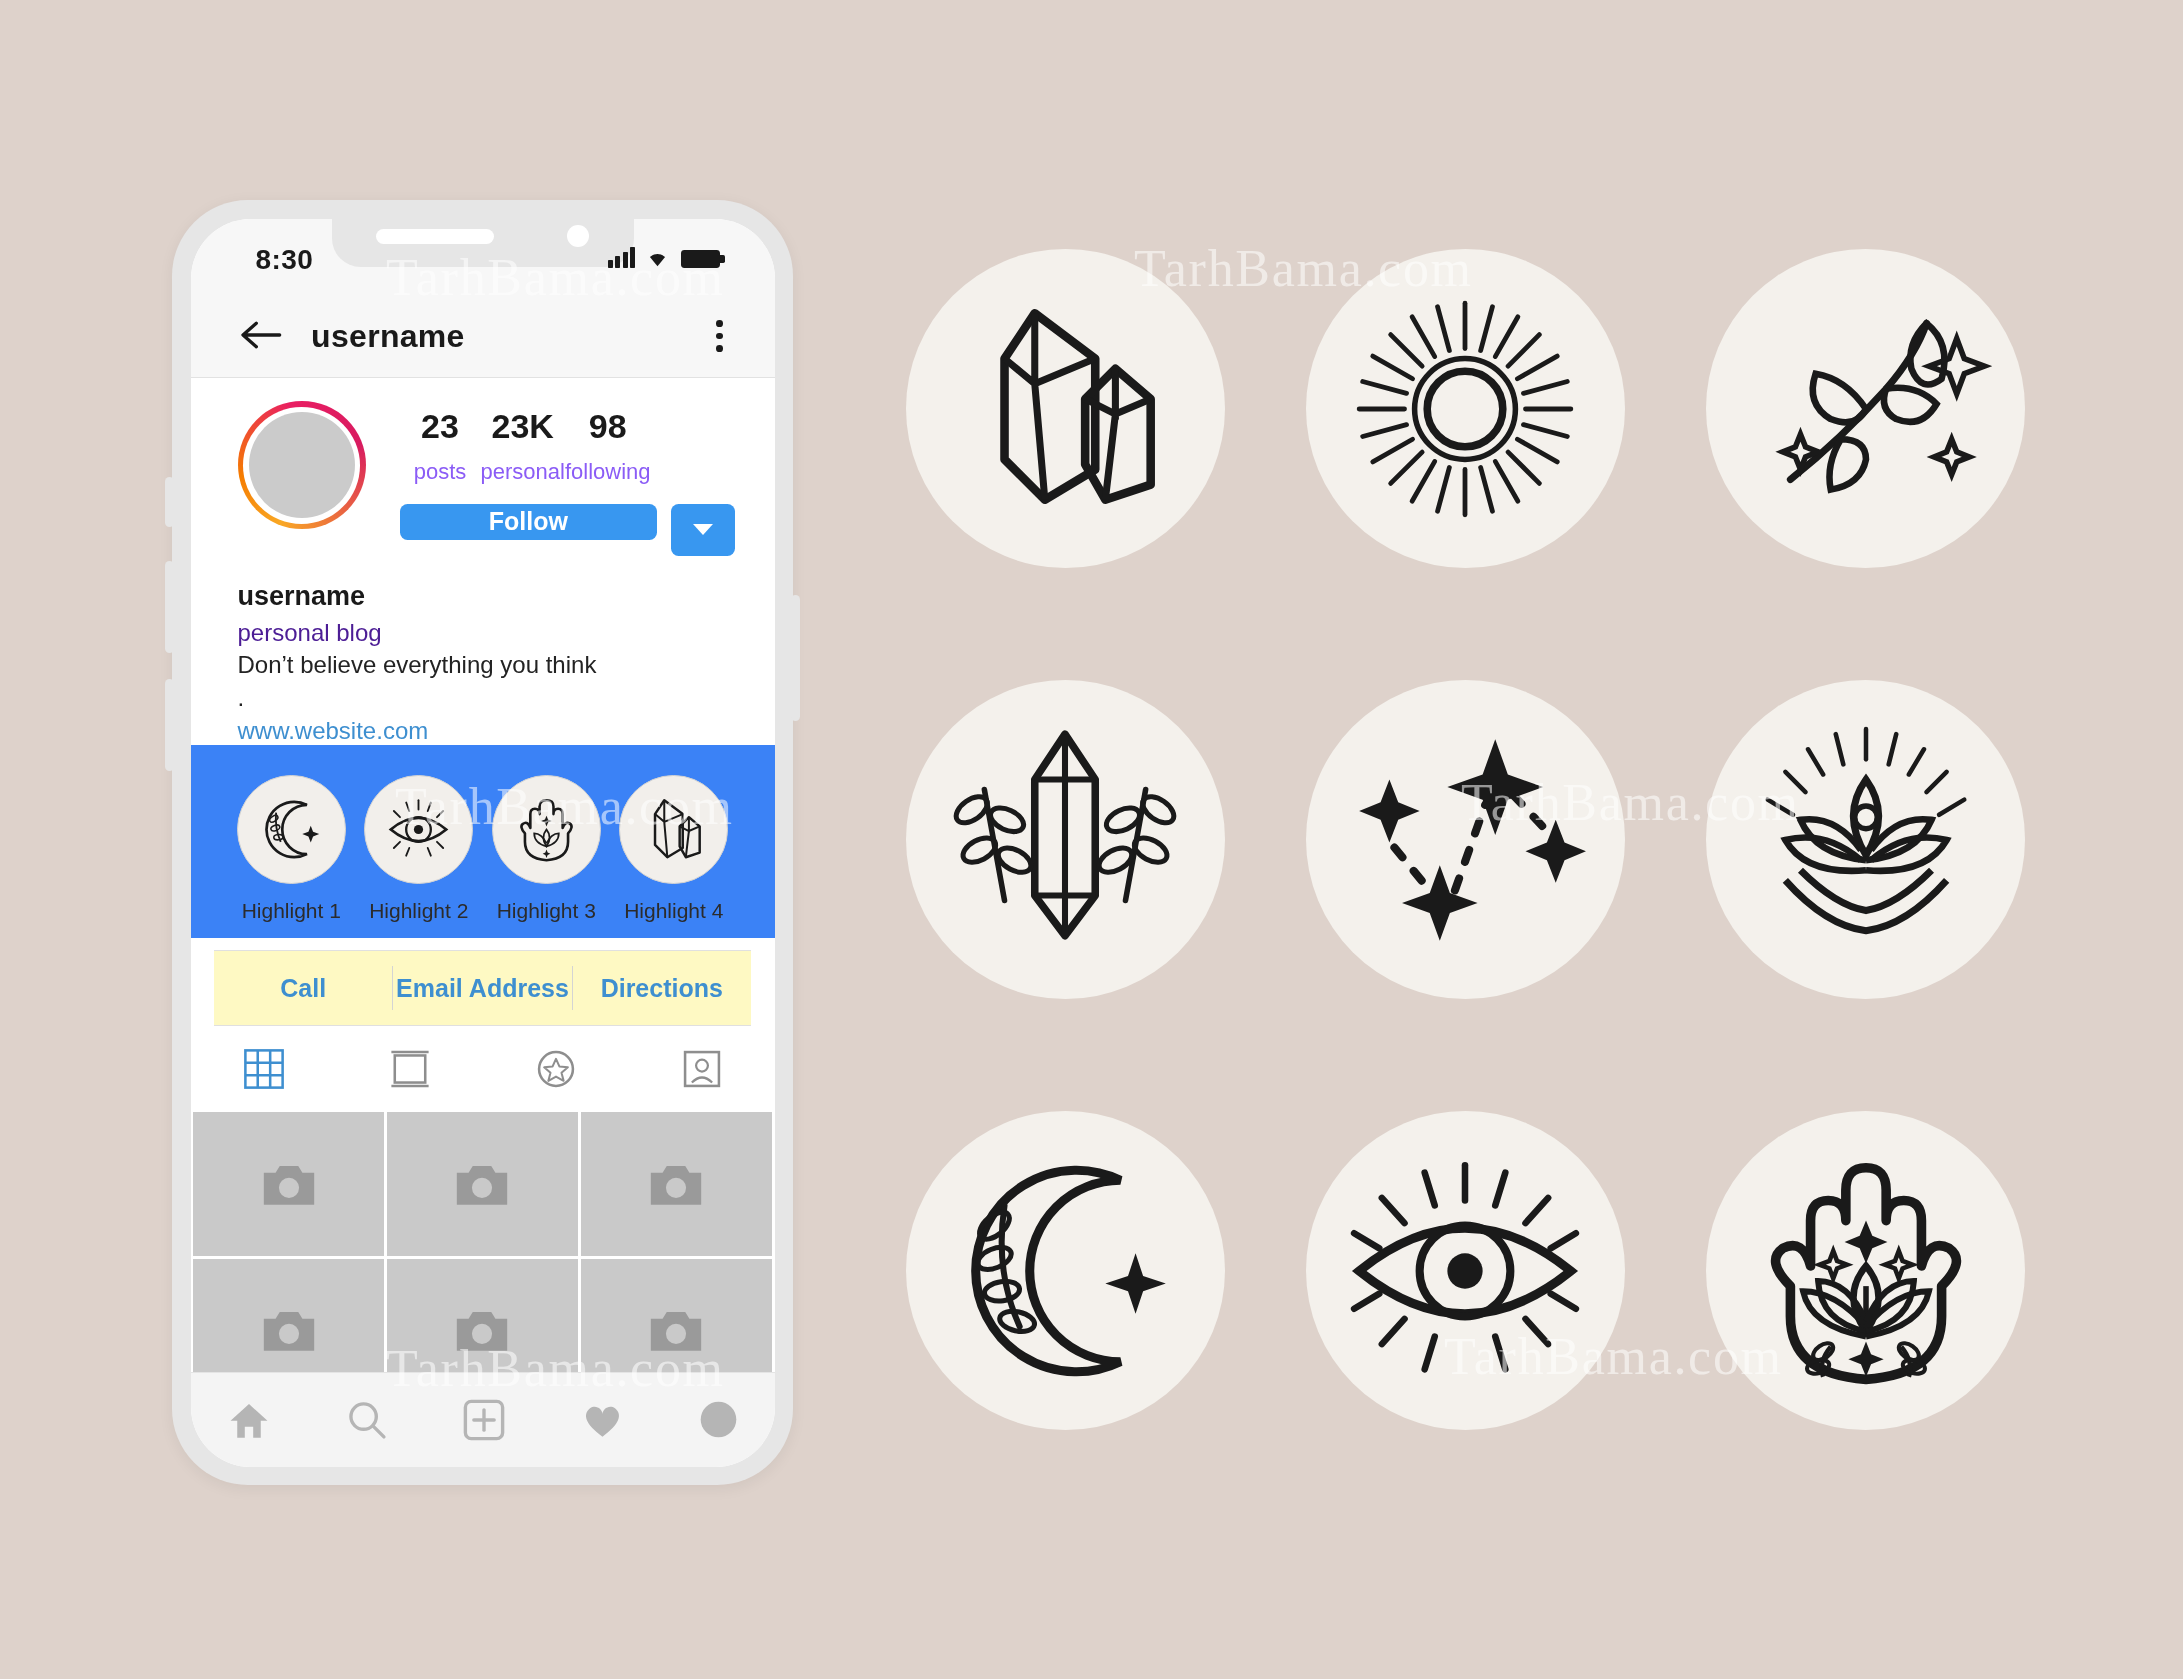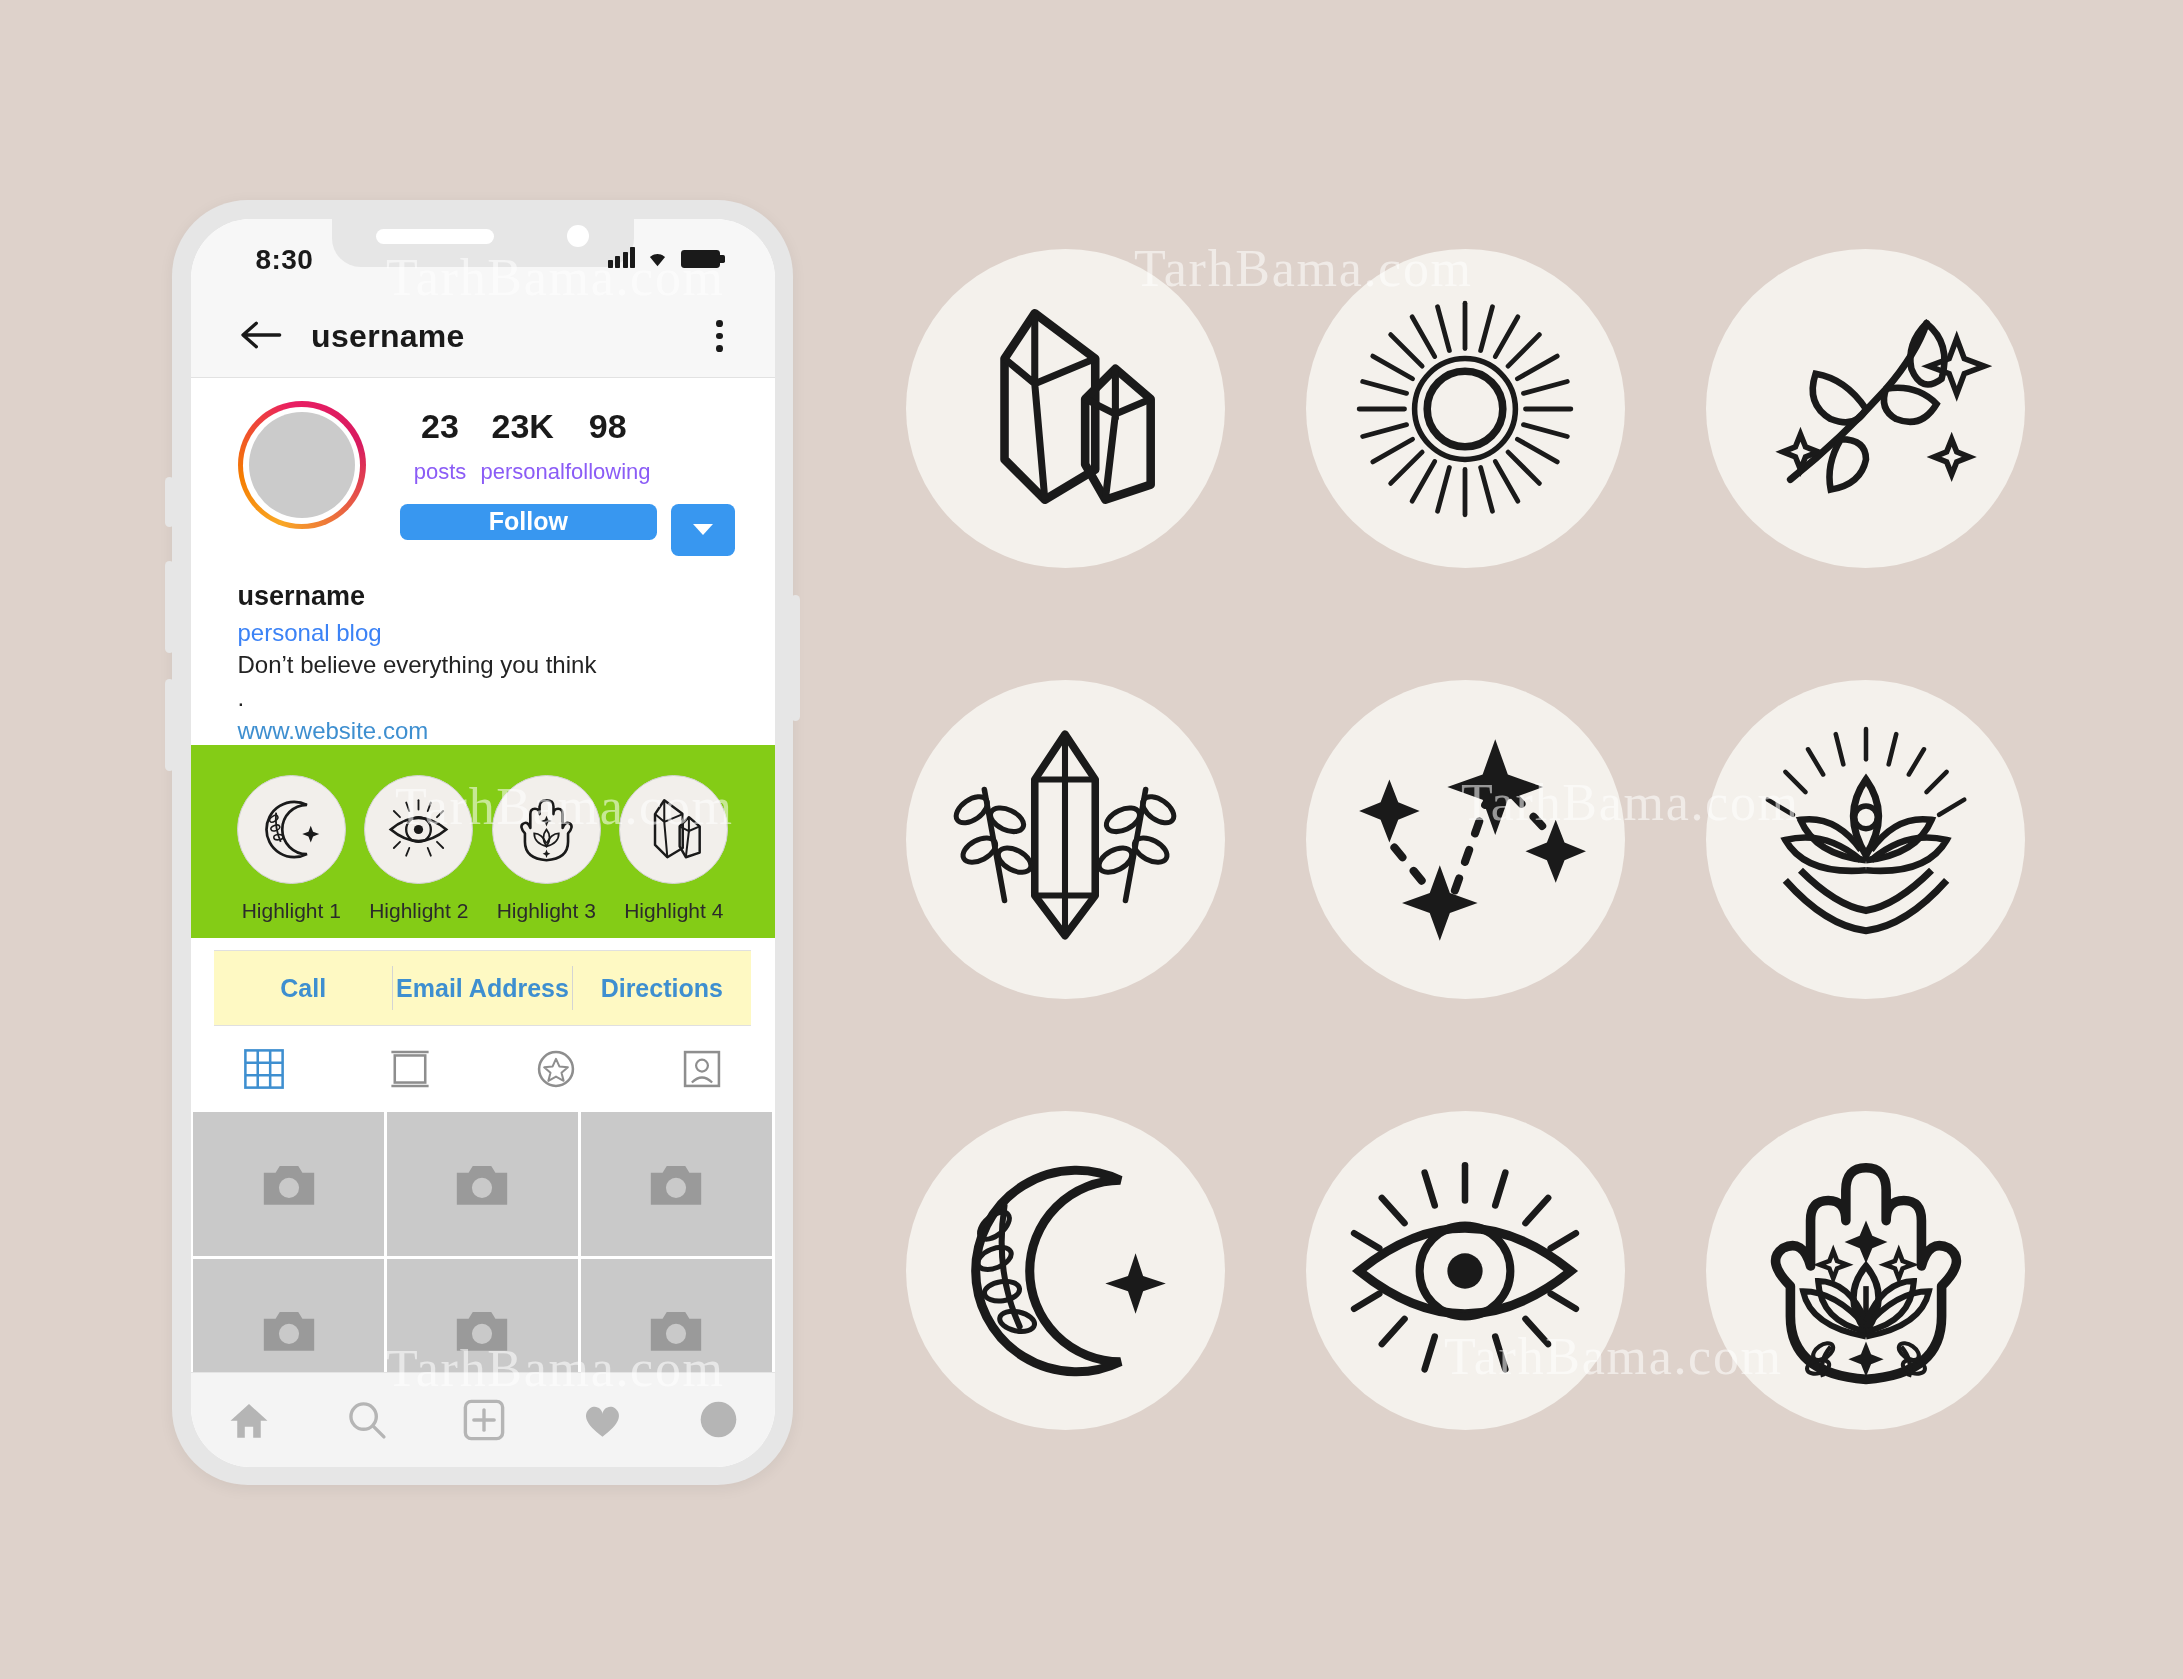--- a/index.html
+++ b/index.html
@@ -119,27 +119,27 @@
   #followMore{
     width:64px;height:52px;background:#3897f0;border-radius:7.6px;
     display:flex;align-items:center;justify-content:center;cursor:pointer;
   }
   #followMore .caret{
     width:0;height:0;border-left:10px solid transparent;border-right:10px solid transparent;
     border-top:11px solid #fff;
   }
   #bio{padding:25px 47px 0 47px;}
   #bio .bname{font-size:27px;font-weight:bold;color:#1a1a1a;}
-  #bio .cat{font-size:24px;color:#3b82f6;margin-top:7.6px;}
+  #bio .cat{font-size:24px;color:#4c1d95;margin-top:7.6px;}
   #bio .line{font-size:24px;color:#232323;margin-top:4.2px;}
   #bio .dot{font-size:24px;color:#232323;margin-top:4.2px;}
   #bio .link{font-size:24px;color:#3e8fd0;margin-top:5.9px;}
 
   
-  #highlights{display:flex;padding:30px 37px 15px 37px;gap:0;justify-content:space-between;background:#84cc16;}
+  #highlights{display:flex;padding:30px 37px 15px 37px;gap:0;justify-content:space-between;background:#3b82f6;}
   .hl{width:128px;text-align:center;cursor:pointer;}
   .hl .circ{
     width:107px;height:107px;border-radius:50%;
     border:1.7px solid #d2d2d2;background:#f2efeb;
     margin:0 auto;display:flex;align-items:center;justify-content:center;
   }
   .hl .lbl{font-size:21px;color:#2b2b2b;margin-top:15px;}
 
   
   #contact{

